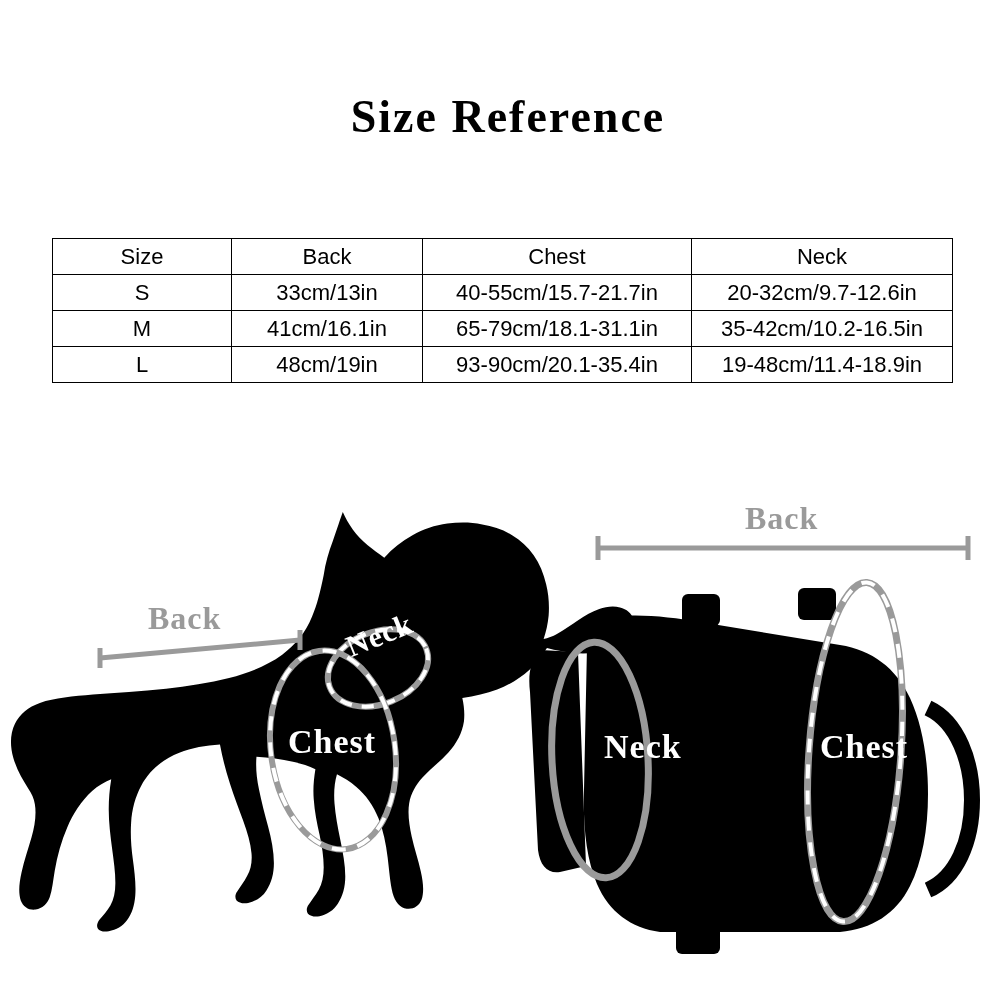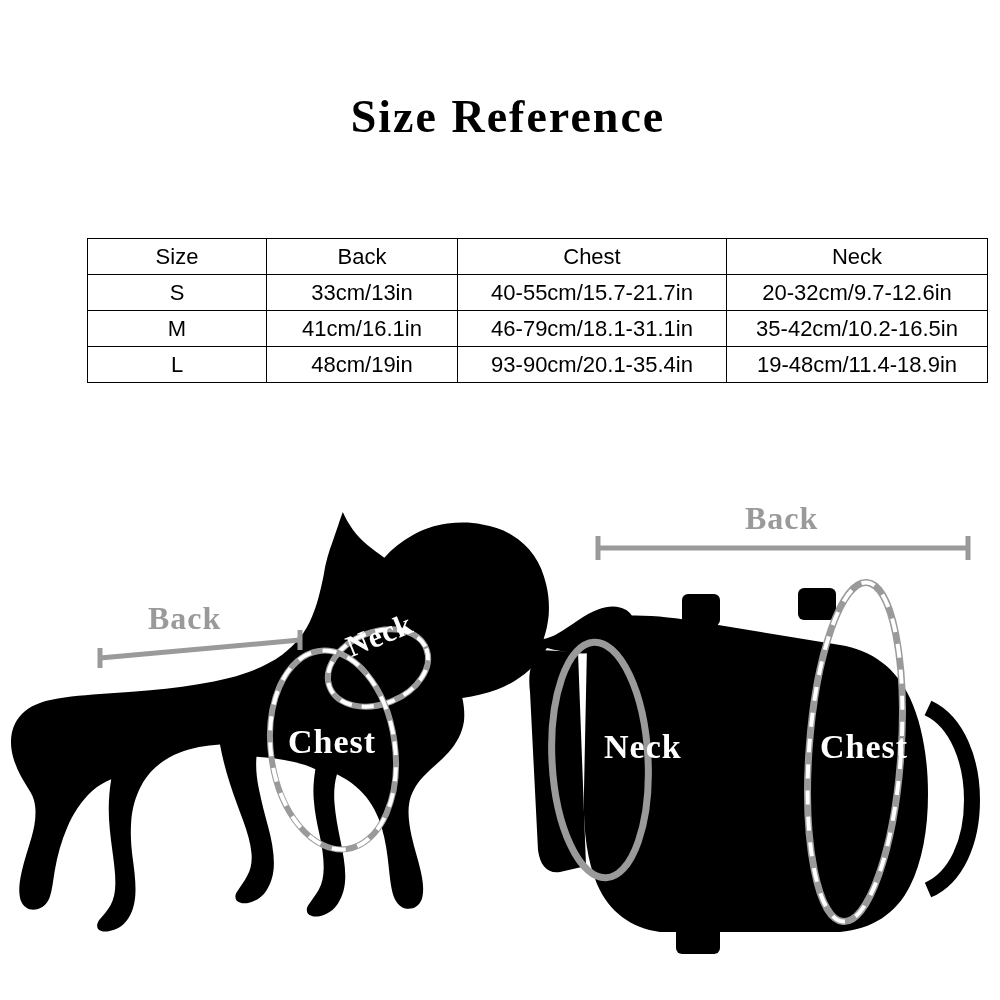--- a/index.html
+++ b/index.html
@@ -32,21 +32,20 @@
   }
 
   
   .size-table {
     position: absolute;
     top: 238px;
     left: 52px;
     width: 896px;
     border-collapse: collapse;
     table-layout: fixed;
-    margin-left: 35px;
   }
   .size-table th,
   .size-table td {
     border: 1px solid #000;
     text-align: center;
     font-family: "Liberation Sans", sans-serif;
     font-size: 22px;
     font-weight: normal;
     height: 35px;
     line-height: 35px;
@@ -108,21 +107,21 @@
   <tbody>
     <tr>
       <td>S</td>
       <td>33cm/13in</td>
       <td>40-55cm/15.7-21.7in</td>
       <td>20-32cm/9.7-12.6in</td>
     </tr>
     <tr>
       <td>M</td>
       <td>41cm/16.1in</td>
-      <td>46-79cm/18.1-31.1in</td>
+      <td>65-79cm/18.1-31.1in</td>
       <td>35-42cm/10.2-16.5in</td>
     </tr>
     <tr>
       <td>L</td>
       <td>48cm/19in</td>
       <td>93-90cm/20.1-35.4in</td>
       <td>19-48cm/11.4-18.9in</td>
     </tr>
   </tbody>
 </table>

